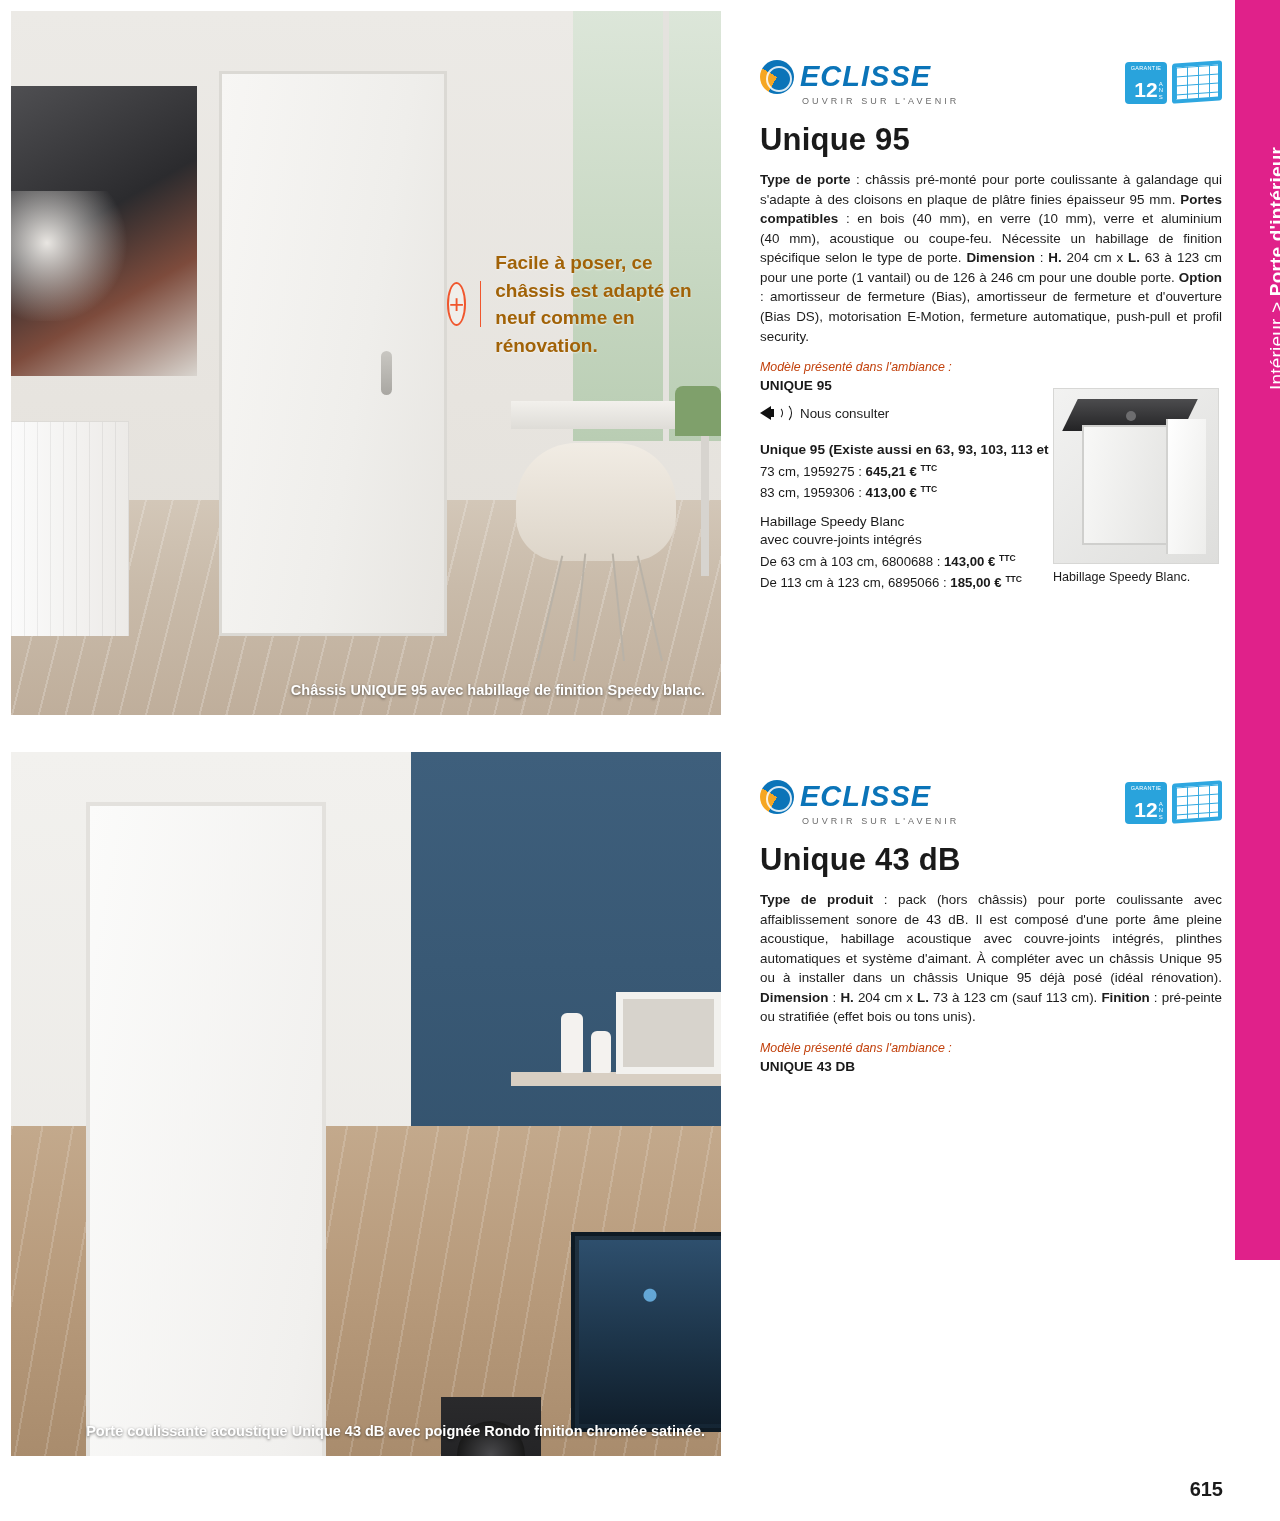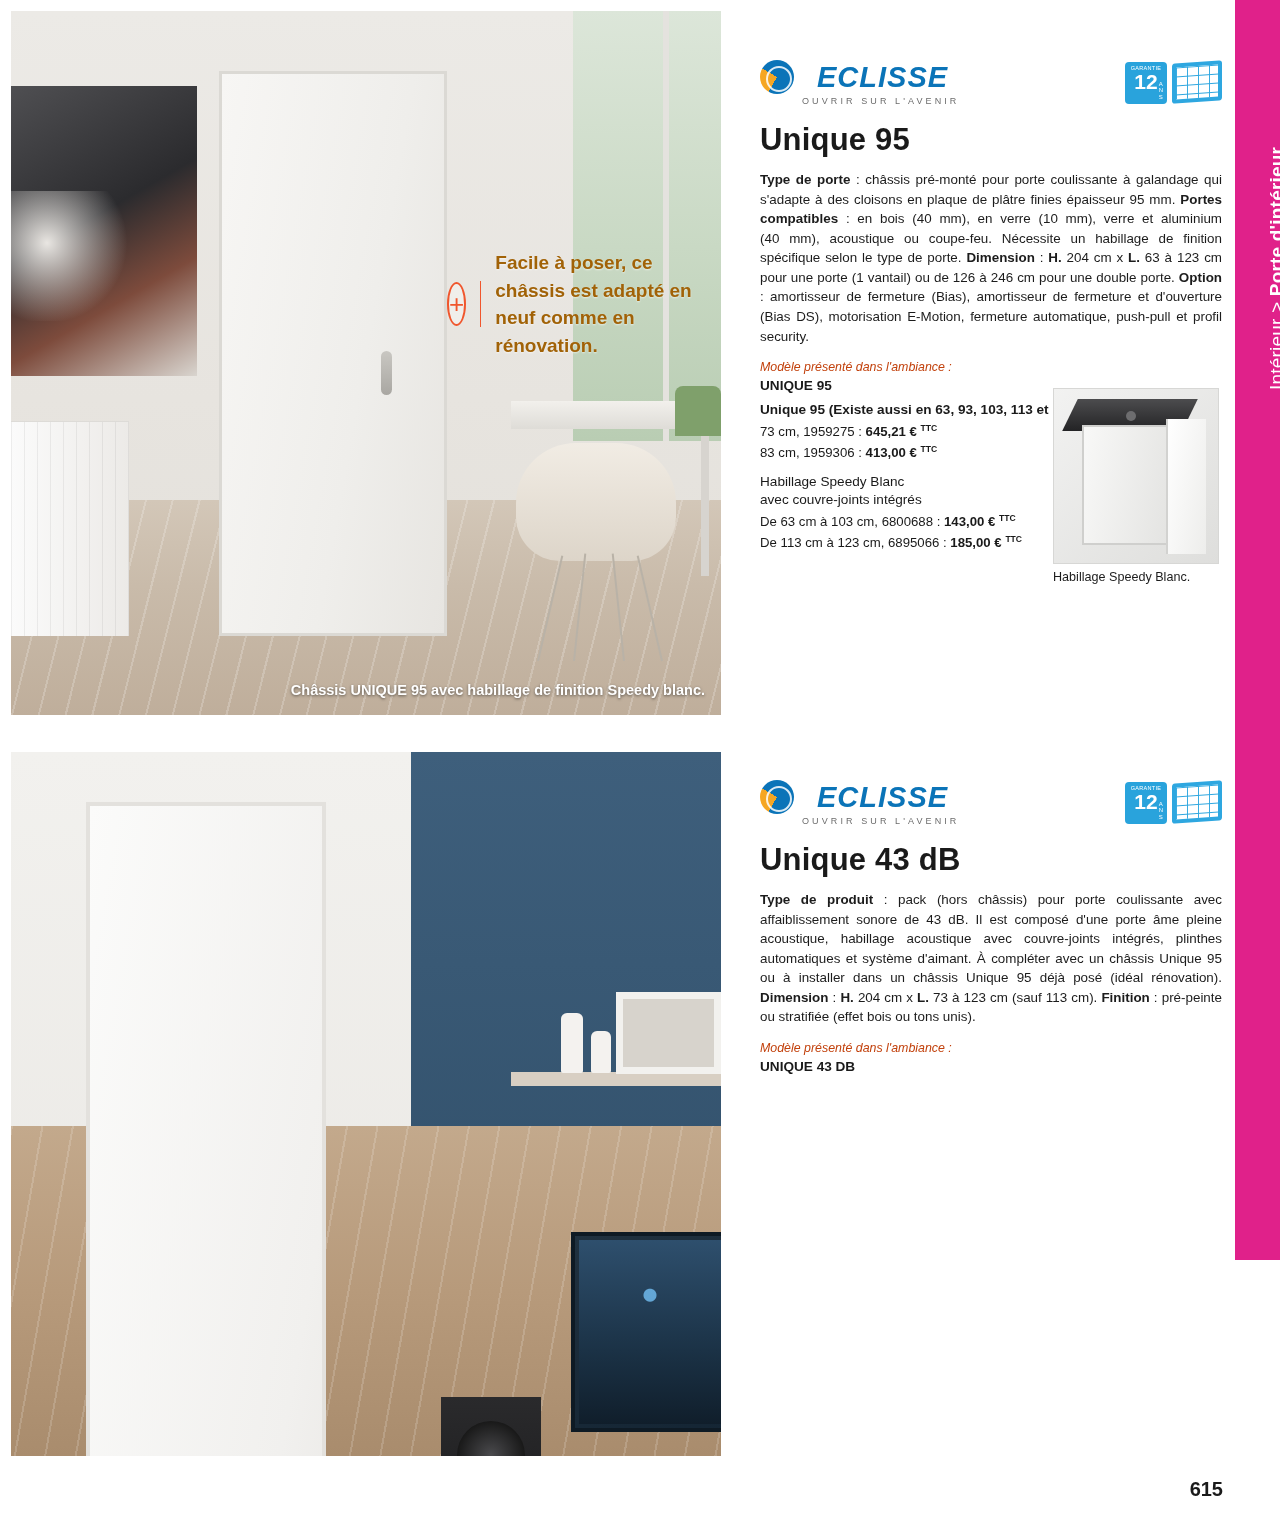--- a/index.html
+++ b/index.html
@@ -154,42 +154,42 @@
   }
   .callout-1 { left: 436px; top: 238px; }
 
   
   .col { position: absolute; left: 760px; width: 462px; }
   .block-1 { top: 60px; }
   .block-2 { top: 780px; }
 
   .brand-row { position: relative; height: 58px; }
   .eclisse { position: absolute; left: 0; top: 0; }
-  .eclisse-logo { display: flex; align-items: center; gap: 17px; }
+  .eclisse-logo { display: flex; align-items: flex-start; }
   .eclisse-globe {
     width: 34px; height: 34px; border-radius: 50%;
     background: conic-gradient(from 210deg, #f5a623 0 25%, #0b74b8 25% 100%);
     position: relative;
   }
   .eclisse-globe::after{
     content:""; position:absolute; left:6px; top:6px; width:22px; height:22px;
     border-radius:50%; border:2px solid rgba(255,255,255,.85);
   }
   .eclisse-word {
     font-size: 29px; font-weight: bold; letter-spacing: 1px;
     color: #0b74b8; margin-left: 6px; font-style: italic;
   }
   .eclisse-tag {
     font-size: 9px; letter-spacing: 3.1px; color: #6c6c6c; margin-top: 2px; margin-left: 42px;
   }
   .badges { position: absolute; right: 0; top: 2px; display: flex; align-items: flex-start; gap: 5px; }
   .badge-warranty {
     width: 42px; height: 42px; border-radius: 4px;
     background: #29a3dc; color: #fff; position: relative;
-    display:flex; align-items:center; justify-content:center;
+    display:flex; align-items:flex-end; justify-content:center;
   }
   .badge-warranty .w-top {
     position:absolute; top:3px; left:0; right:0; text-align:center;
     font-size:5.5px; letter-spacing:.3px;
   }
   .badge-warranty .w-num { font-size: 21px; font-weight: bold; line-height: 1; padding-bottom: 4px; }
   .badge-warranty .w-ans {
     position:absolute; right:4px; bottom:4px; font-size:6px; line-height:1.05; text-align:left;
   }
   .badge-cal {
@@ -307,20 +307,21 @@
     <i style="left:30px;width:20px; height:42px; border-radius:6px 6px 2px 2px;"></i>
     <i style="left:56px;width:18px; height:30px; border-radius:6px 6px 2px 2px;"></i>
   </div>
   <div class="sc2-frame"></div>
   <div class="sc2-tv">
     <div class="sc2-tvpic"></div>
   </div>
   <div class="sc2-speaker"></div>
   <div class="sc2-door"></div>
 
+  <div class="photo-caption">Porte coulissante acoustique Unique 43 dB avec poignée Rondo finition chromée satinée.</div>
 </div>
 
 <div class="col block-1">
 
   <div class="brand-row">
     <div class="eclisse">
       <div class="eclisse-logo">
         <span class="eclisse-globe"></span>
         <span class="eclisse-word">ECLISSE</span>
       </div>
@@ -338,20 +339,29 @@
     </div>
   </div>
 
   <h1 class="prod-title">Unique 95</h1>
 
   <p class="desc"><b>Type de porte</b> : châssis pré-monté pour porte coulissante à galandage qui s'adapte à des cloisons en plaque de plâtre finies épaisseur 95&nbsp;mm. <b>Portes compatibles</b> : en bois (40&nbsp;mm), en verre (10&nbsp;mm), verre et aluminium (40&nbsp;mm), acoustique ou coupe-feu. Nécessite un habillage de finition spécifique selon le type de porte. <b>Dimension</b> : <b>H.</b>&nbsp;204&nbsp;cm x <b>L.</b>&nbsp;63 à 123&nbsp;cm pour une porte (1 vantail) ou de 126 à 246&nbsp;cm pour une double porte. <b>Option</b> : amortisseur de fermeture (Bias), amortisseur de fermeture et d'ouverture (Bias DS), motorisation E-Motion, fermeture automatique, push-pull et profil security.</p>
 
   <div class="ambiance-label">Modèle présenté dans l'ambiance :</div>
   <div class="ambiance-name">UNIQUE 95</div>
 
+  <div class="consult-row">
+    <span class="speaker-icon">
+      <span class="cone"></span>
+        <span class="box"></span>
+      <span class="arc a1"></span>
+        <span class="arc a2"></span>
+    </span>
+    <span class="consult-text">Nous consulter</span>
+  </div>
 
   <div class="price-head">Unique 95 (Existe aussi en 63, 93, 103, 113 et 123 cm)</div>
   <p class="price-line">
     <span>73 cm, 1959275 : </span><span class="amount">645,21 €</span>&nbsp;<sup>TTC</sup>
   </p>
   <p class="price-line">
     <span>83 cm, 1959306 : </span><span class="amount">413,00 €</span>&nbsp;<sup>TTC</sup>
   </p>
 
   <div class="price-sub">Habillage Speedy Blanc<br>avec couvre-joints intégrés</div>

